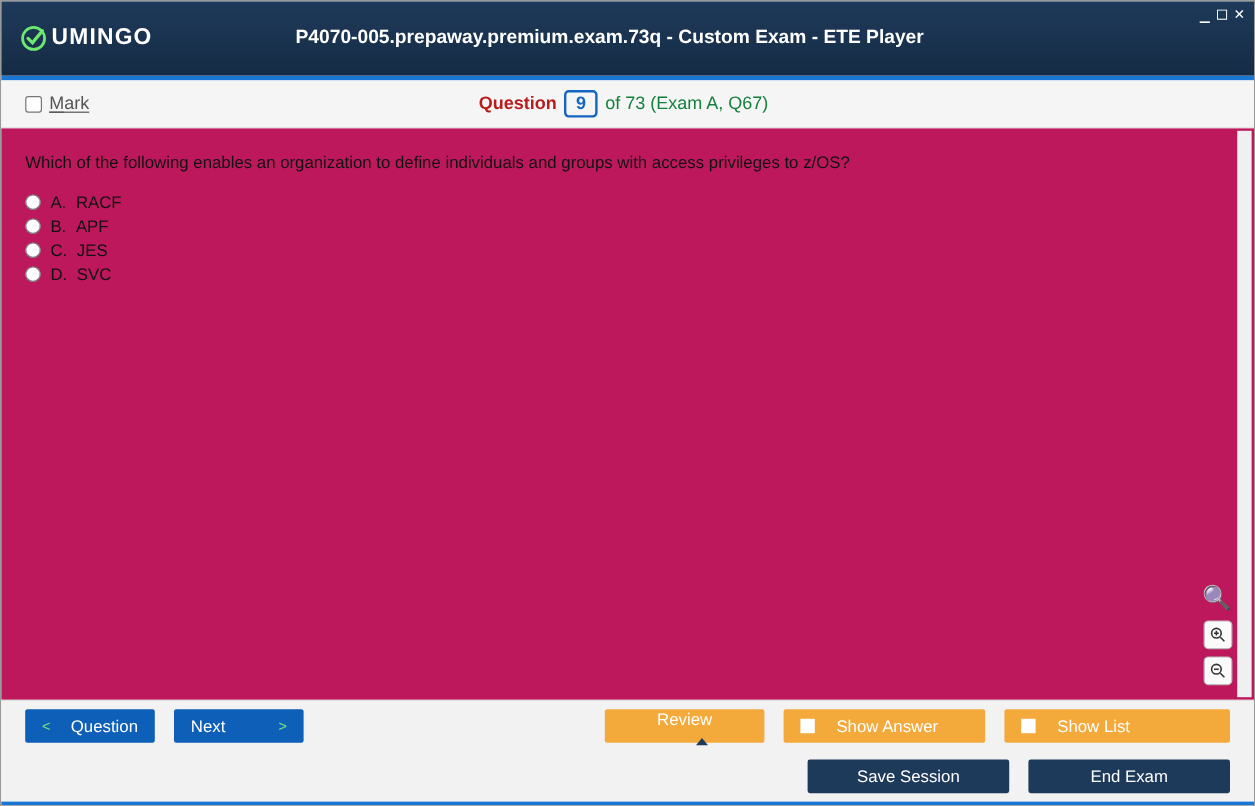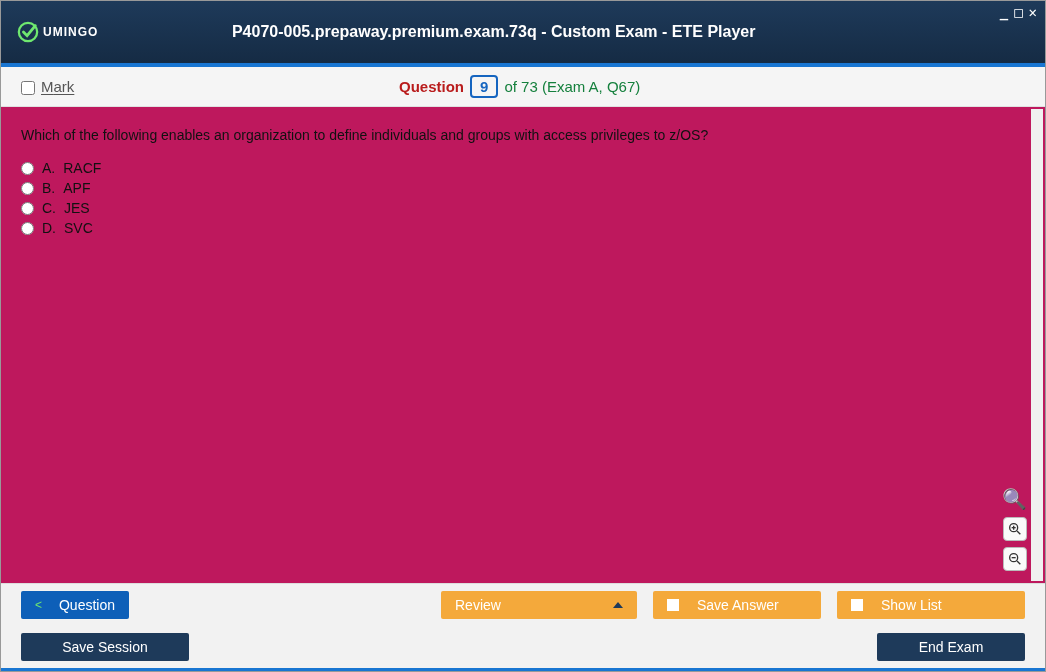--- a/index.html
+++ b/index.html
@@ -20,21 +20,21 @@
   align-items: center;
   padding: 0 16px;
   position: relative;
 }
 .logo {
   display: flex;
   align-items: center;
   color: #fff;
   font-weight: bold;
   letter-spacing: 1px;
-  font-size: 12px;
+  font-size: 19px;
 }
 .logo-icon {
   width: 22px;
   height: 22px;
   margin-right: 4px;
 }
 .app-title {
   flex: 1;
   text-align: center;
   color: #fff;
@@ -66,21 +66,21 @@
   border-bottom: 1px solid #e0e0e0;
   height: 40px;
   display: flex;
   align-items: center;
   padding: 0 20px;
   color: #555;
   font-size: 15px;
 }
 .mark-wrap {
   display: flex;
-  align-items: flex-end;
+  align-items: center;
   gap: 6px;
 }
 .mark-wrap input { width: 14px; height: 14px; }
 .mark-label {
   text-decoration: underline;
   text-decoration-style: solid;
   text-underline-offset: 2px;
 }
 .question-info {
   flex: 1;
@@ -167,25 +167,25 @@
   align-items: center;
   justify-content: center;
   gap: 8px;
   padding: 0 14px;
 }
 .btn-blue { background: #0d5fb8; }
 .btn-orange { background: #f4a93b; }
 .btn-dark { background: #1e3a5a; }
 .btn-prev { width: 108px; justify-content: space-between; padding: 0 14px; }
 .btn-next { width: 108px; justify-content: space-between; padding: 0 14px; }
-.btn-review { width: 196px; justify-content: space-between; position: relative; }
+.btn-review { width: 133px; justify-content: flex-start; position: relative; flex-direction: column; }
 .btn-show-answer { width: 168px; justify-content: flex-start; }
 .btn-show-list { width: 188px; justify-content: flex-start; }
 .btn-save { width: 168px; }
-.btn-end { width: 148px; }
+.btn-end { width: 168px; }
 .chev { font-size: 12px; }
 .chev-green { color: #6fe86f; }
 .tri-up {
   width: 0; height: 0;
   border-left: 5px solid transparent;
   border-right: 5px solid transparent;
   border-bottom: 6px solid #1e3a5a;
   margin-left: 28px;
 }
 .chk-square {
@@ -284,35 +284,39 @@
     </div>
   </div>
 </div>
 
 <div class="footer">
   <div class="footer-row">
     <button class="btn btn-blue btn-prev">
       <span class="chev chev-green">&lt;</span>
       <span>Question</span>
     </button>
+    <button class="btn btn-blue btn-next">
+      <span>Next</span>
+      <span class="chev chev-green">&gt;</span>
+    </button>
     <div class="spacer"></div>
     <button class="btn btn-orange btn-review">
       <span>Review</span>
       <span class="tri-up"></span>
     </button>
     <button class="btn btn-orange btn-show-answer">
       <span class="chk-square"></span>
-      <span>Save Answer</span>
+      <span>Show Answer</span>
     </button>
     <button class="btn btn-orange btn-show-list">
       <span class="chk-square"></span>
       <span>Show List</span>
     </button>
   </div>
-  <div class="footer-row" style="justify-content:space-between;">
+  <div class="footer-row" style="justify-content:flex-end;">
     <button class="btn btn-dark btn-save">
       <span>Save Session</span>
     </button>
     <button class="btn btn-dark btn-end">
       <span>End Exam</span>
     </button>
   </div>
 </div>
 <div class="bottom-accent"></div>
 

